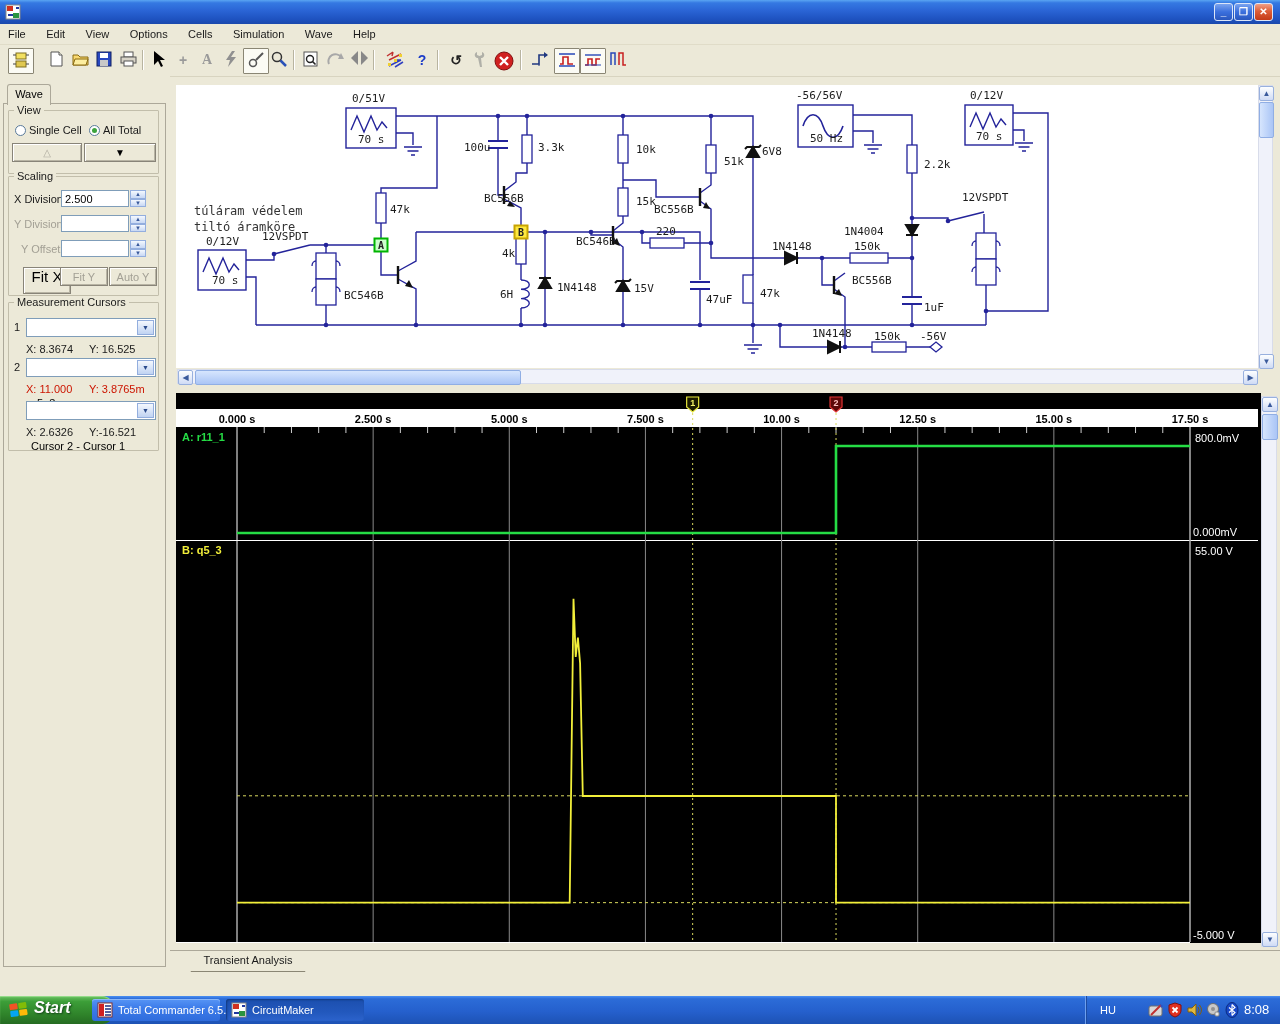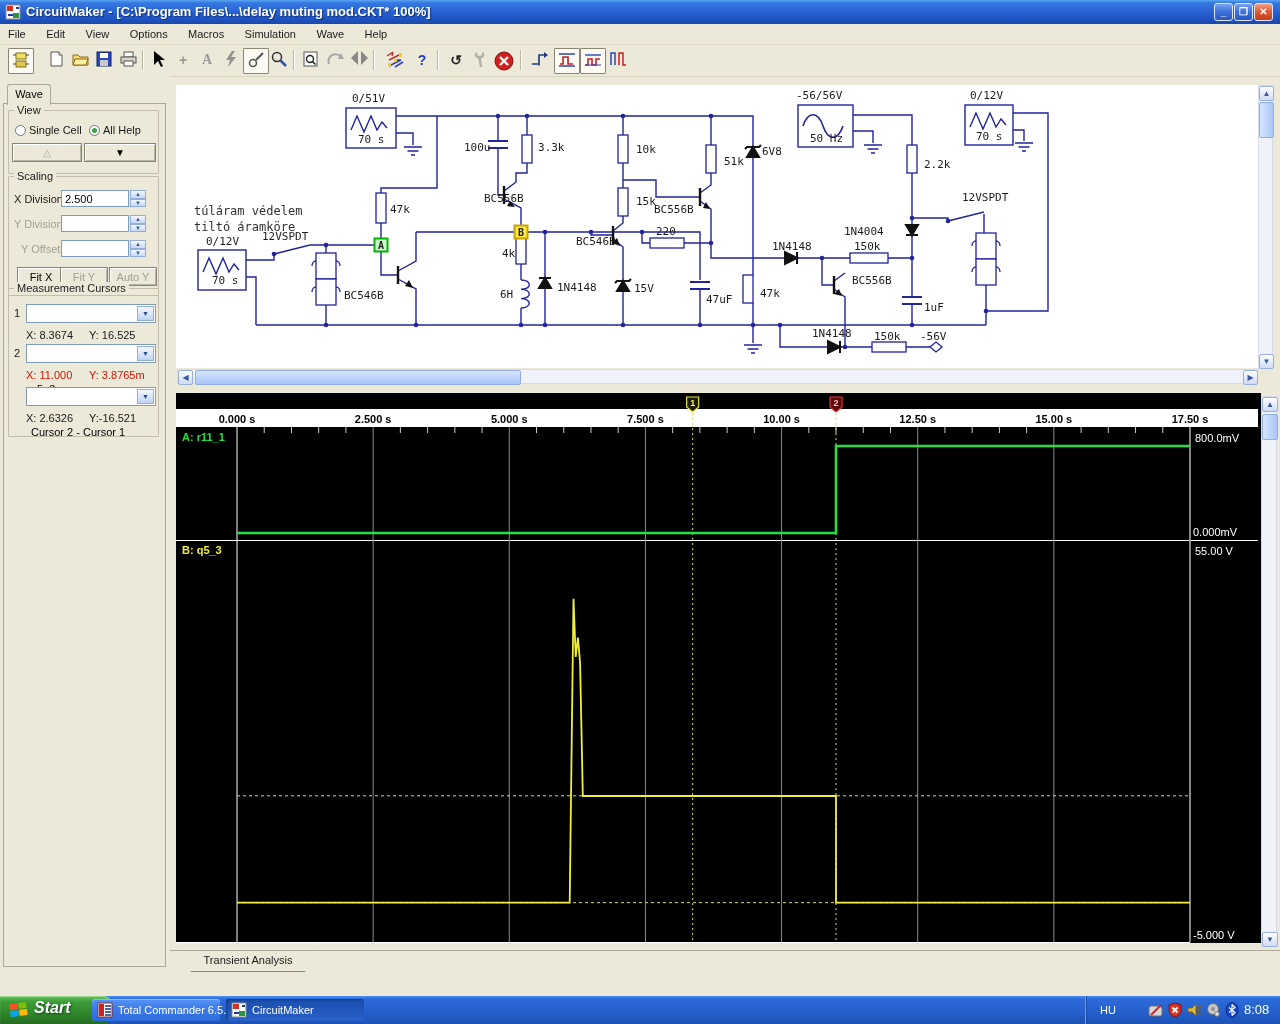--- a/index.html
+++ b/index.html
@@ -85,32 +85,31 @@
 </head>
 <body>
 
 <div class="abs" id="titlebar">
   <svg class="abs" style="left:5px;top:4px" width="16" height="16">
     <rect x="1" y="1" width="14" height="14" fill="#fff" stroke="#888"></rect>
     <rect x="2" y="2" width="6" height="5" fill="#d03020"></rect>
     <rect x="8" y="9" width="6" height="5" fill="#2a9440"></rect>
     <path d="M3 11 h5 M11 4 h3" stroke="#2038a0" stroke-width="2" fill="none"></path>
   </svg>
-  <div class="abs" id="title-text">CircuitMaker - [C:\Program Files\...\delay muting mod.CKT* 100%]</div>
   <div class="abs winbtn" style="left:1214px">_</div>
   <div class="abs winbtn" style="left:1234px">❐</div>
   <div class="abs winbtn" id="btn-close" style="left:1254px">✕</div>
 </div>
 
 <div class="abs" id="menubar">
   <span class="menu-item">File</span>
   <span class="menu-item">Edit</span>
   <span class="menu-item">View</span>
   <span class="menu-item">Options</span>
-  <span class="menu-item">Macros</span>
+  <span class="menu-item">Cells</span>
   <span class="menu-item">Simulation</span>
   <span class="menu-item">Wave</span>
   <span class="menu-item">Help</span>
 </div>
 
 <div class="abs" id="toolbar">
   <div class="abs tbtn tb-box" style="left:8px">
     <svg width="16" height="16">
       <rect x="3" y="1" width="10" height="6" fill="#f2e060" stroke="#807020"></rect>
       <rect x="3" y="9" width="10" height="6" fill="#e0c850" stroke="#807020"></rect>
@@ -251,21 +250,21 @@
 
 <div class="abs" id="leftpanel">
   <div class="abs" id="panel-box"></div>
   <div class="abs" id="wave-tab">Wave</div>
 
   <div class="abs grp" style="left:8px;top:34px;width:149px;height:62px">
     <span class="legend">View</span>
     <div class="abs radio" style="left:6px;top:14px"></div>
     <span class="abs lbl" style="left:20px;top:13px">Single Cell</span>
     <div class="abs radio sel" style="left:80px;top:14px"></div>
-    <span class="abs lbl" style="left:94px;top:13px">All Help</span>
+    <span class="abs lbl" style="left:94px;top:13px">All Total</span>
     <div class="abs pbtn" style="left:3px;top:32px;width:70px;height:19px;line-height:18px;color:#b0aca0">△</div>
     <div class="abs pbtn" style="left:75px;top:32px;width:72px;height:19px;line-height:18px;color:#000">▼</div>
   </div>
 
   <div class="abs grp" style="left:8px;top:100px;width:149px;height:118px">
     <span class="legend">Scaling</span>
     <span class="abs lbl" style="left:5px;top:16px">X Division</span>
     <input class="abs inp" style="left: 52px; top: 13px; width: 68px; height: 17px;" value="2.500">
     <div class="abs spin" style="left:121px;top:13px;height:17px">
         <div>▲</div>
@@ -276,26 +275,26 @@
     <div class="abs spin" style="left:121px;top:38px;height:17px">
         <div>▲</div>
         <div>▼</div>
       </div>
     <span class="abs dlbl" style="left:12px;top:66px">Y Offset</span>
     <input class="abs inp" style="left: 52px; top: 63px; width: 68px; height: 17px;" disabled="" value="">
     <div class="abs spin" style="left:121px;top:63px;height:17px">
         <div>▲</div>
         <div>▼</div>
       </div>
-    <div class="abs pbtn" style="left:8px;top:90px;width:48px;height:27px;line-height:18px;font-size:11px">Fit X</div>
+    <div class="abs pbtn" style="left:14px;top:90px;width:48px;height:27px;line-height:18px;font-size:15px">Fit X</div>
     <div class="abs pbtn" style="left:51px;top:90px;width:48px;height:19px;line-height:18px;font-size:11px;color:#a3a095">Fit Y</div>
     <div class="abs pbtn" style="left:100px;top:90px;width:48px;height:19px;line-height:18px;font-size:11px;color:#a3a095">Auto Y</div>
   </div>
 
-  <div class="abs grp" style="left:8px;top:212px;width:149px;height:147px">
+  <div class="abs grp" style="left:8px;top:226px;width:149px;height:147px">
     <span class="legend">Measurement Cursors</span>
     <span class="abs lbl" style="left:5px;top:18px">1</span>
     <div class="abs combo" style="left:17px;top:15px;width:130px;height:19px">
       <span class="val">q5_3</span>
       <span class="cbtn">▼</span>
     </div>
     <span class="abs lbl" style="left:17px;top:40px">X: 8.3674</span>
     <span class="abs lbl" style="left:80px;top:40px">Y: 16.525</span>
     <span class="abs lbl" style="left:5px;top:58px">2</span>
     <div class="abs combo" style="left:17px;top:55px;width:130px;height:19px">

